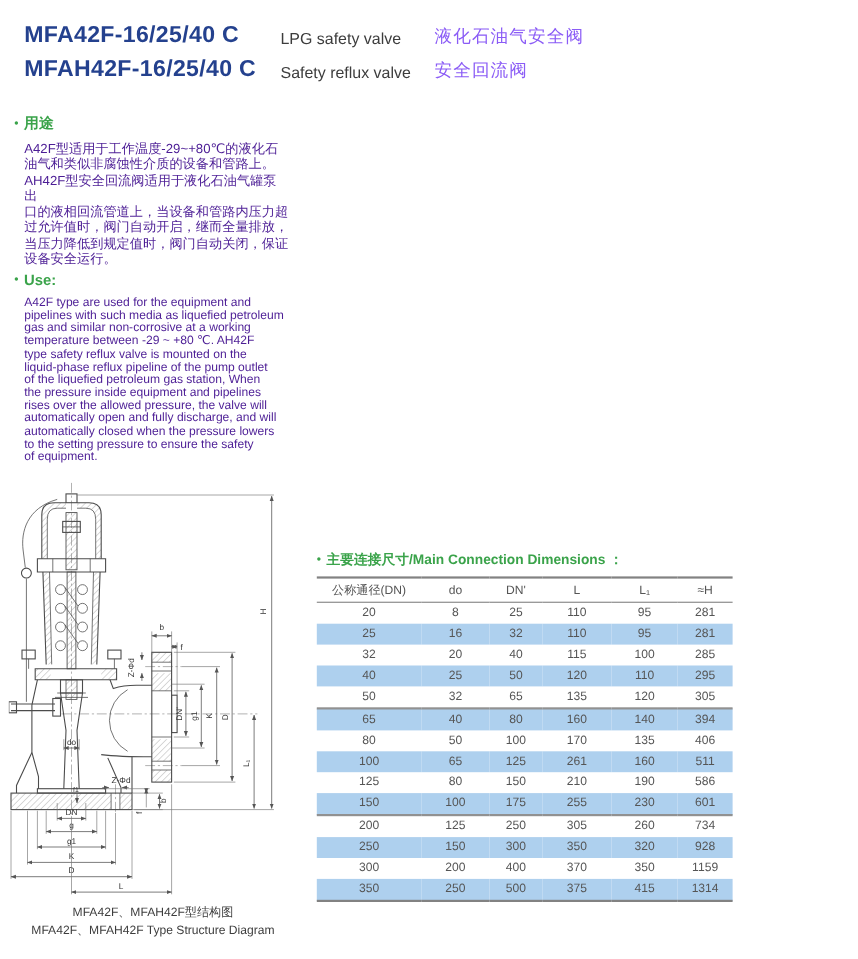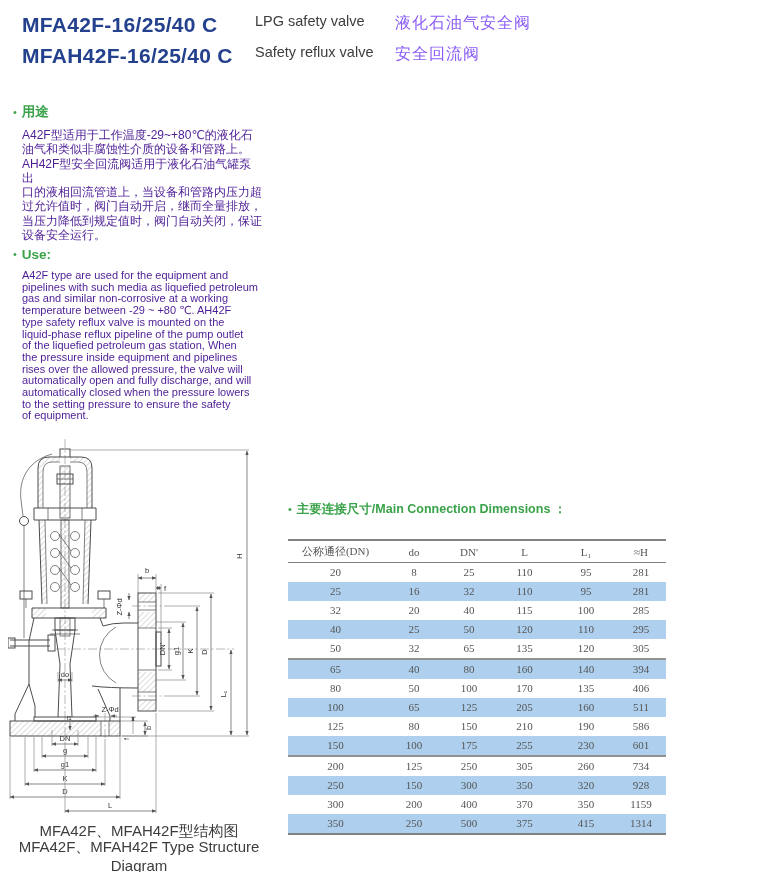--- a/index.html
+++ b/index.html
@@ -2,44 +2,44 @@
 <html><head>
 <meta charset="utf-8">
 <style>
   html,body{margin:0;padding:0;}
   body{
     width:780px;height:872px;position:relative;background:#ffffff;
     font-family:"Liberation Sans","DejaVu Sans",sans-serif;color:#4a4a4a;overflow:hidden;
   }
   
   .title-block{position:absolute;left:22px;top:13px;}
-  .title-row{display:flex;align-items:flex-start;height:31px;}
+  .title-row{display:flex;align-items:flex-end;height:31px;}
   .model-code{width:233px;font-size:21px;font-weight:bold;color:#24418e;letter-spacing:.3px;white-space:nowrap;}
   .model-en{width:140px;font-size:14.5px;color:#3d3d3d;white-space:nowrap;}
   .model-cn{font-size:16px;color:#8b5cf6;letter-spacing:1px;white-space:nowrap;}
   
   .sec-head{position:absolute;display:flex;align-items:center;gap:5px;color:#3aa34a;}
   .sec-head .bullet{font-size:11px;line-height:1;}
   .sec-head .sec-title{font-size:13.5px;font-weight:bold;}
   .head-cn{left:13px;top:103px;}
   .head-en{left:13px;top:247px;}
   .head-tbl{left:288px;top:501px;}
   .head-tbl .sec-title{font-size:12.5px;}
   
   .para{position:absolute;white-space:pre-line;color:#4c1d95;}
   .para-cn{left:22px;top:128px;width:240px;font-size:12px;line-height:14.3px;}
   .para-en{left:22px;top:270px;width:256px;font-size:11px;line-height:11.7px;}
   
   .figure-wrap{position:absolute;left:8px;top:436px;width:262px;height:392px;}
-  .fig-caption{position:absolute;left:0px;width:278px;text-align:center;font-size:15px;color:#3d3d3d;}
+  .fig-caption{position:absolute;left:0px;width:278px;text-align:center;font-size:11px;color:#3d3d3d;}
   .fig-caption.cn{top:822px;}
   .fig-caption.en{top:838px;}
   
   .tbl-panel{position:absolute;left:288px;top:501px;}
-  table{border-collapse:collapse;table-layout:fixed;width:378px;margin-top:38px;font-family:Liberation Serif, serif;}
+  table{border-collapse:collapse;table-layout:fixed;width:378px;margin-top:23px;}
   th{font-weight:normal;font-size:11px;color:#555;height:21px;
      border-top:2px solid #828282;border-bottom:1px solid #828282;padding:0;text-align:center;}
   td{font-size:11px;color:#555;text-align:center;height:19px;line-height:19px;padding:0;}
   tr.alt{background:#aed0ee;}
   tr.gsep td{border-top:2px solid #919191;}
   tbody tr:last-child td{border-bottom:2px solid #828282;}
   
   .ol{stroke:#4c4c4c;stroke-width:1;fill:none;}
   .thin{stroke:#4c4c4c;stroke-width:.7;fill:none;}
   .cl{stroke:#8a8a8a;stroke-width:.6;fill:none;stroke-dasharray:9 2.5 2 2.5;}
@@ -343,21 +343,21 @@
           <td>50</td>
           <td>100</td>
           <td>170</td>
           <td>135</td>
           <td>406</td>
         </tr>
         <tr class="alt">
           <td>100</td>
           <td>65</td>
           <td>125</td>
-          <td>205</td>
+          <td>261</td>
           <td>160</td>
           <td>511</td>
         </tr>
         <tr>
           <td>125</td>
           <td>80</td>
           <td>150</td>
           <td>210</td>
           <td>190</td>
           <td>586</td>

